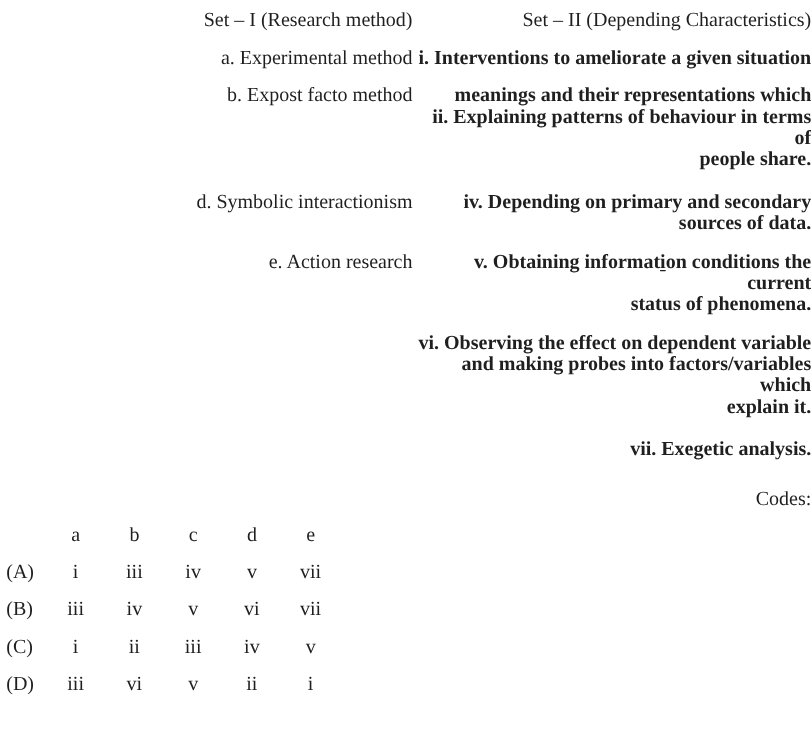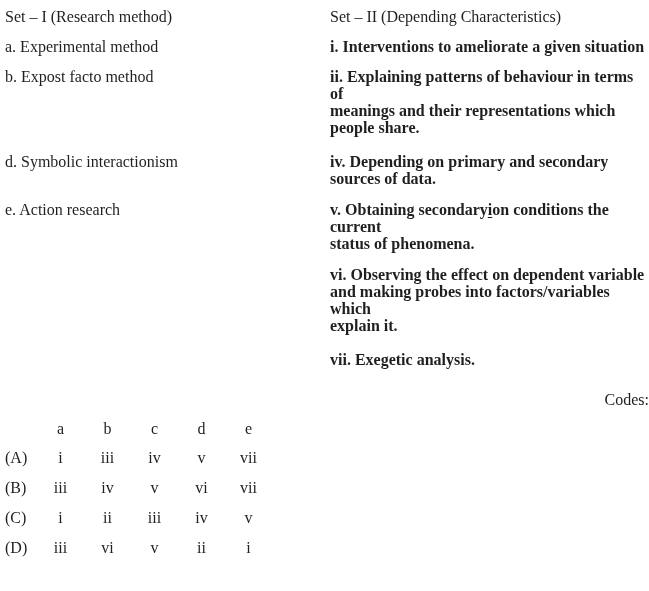--- a/index.html
+++ b/index.html
@@ -18,21 +18,21 @@
   }
   .match-grid { width: 644px; }
   .row {
     display: grid;
     grid-template-columns: 325px 319px;
     align-items: start;
   }
   .mb13 { margin-bottom: 13px; }
   .mb14 { margin-bottom: 14px; }
   .mb17 { margin-bottom: 17px; }
-  .cell { display: block; }
+  .cell { display: block; text-align: right; }
   .ln { display: block; font-weight: bold; }
   .u { text-decoration: underline; text-underline-offset: 2px; }
   .codes-title { margin-top: 23px; margin-bottom: 12px; text-align: right; }
   .crow {
     display: grid;
     grid-template-columns: 32px 47px 47px 47px 47px 47px;
     height: 30px;
     align-items: start;
   }
   .crow.chead { height: 29px; }
@@ -54,39 +54,39 @@
     <div class="row mb13">
       <div class="cell">a. Experimental method</div>
       <div class="cell">
         <div class="ln">i. Interventions to ameliorate a given situation</div>
       </div>
     </div>
 
     <div class="row mb17">
       <div class="cell">b. Expost facto method</div>
       <div class="cell">
+        <div class="ln">meanings and their representations which</div>
         <div class="ln">ii. Explaining patterns of behaviour in terms of</div>
-        <div class="ln">meanings and their representations which</div>
         <div class="ln">people share.</div>
       </div>
     </div>
 
 
     <div class="row mb14">
       <div class="cell">d. Symbolic interactionism</div>
       <div class="cell">
         <div class="ln">iv. Depending on primary and secondary</div>
         <div class="ln">sources of data.</div>
       </div>
     </div>
 
     <div class="row mb14">
       <div class="cell">e. Action research</div>
       <div class="cell">
-        <div class="ln"><span>v. Obtaining secondary</span><span class="u">i</span><span>on conditions the current</span></div>
+        <div class="ln"><span>v. Obtaining informat</span><span class="u">i</span><span>on conditions the current</span></div>
         <div class="ln">status of phenomena.</div>
       </div>
     </div>
 
     <div class="row mb17">
       <div class="cell"></div>
       <div class="cell">
         <div class="ln">vi. Observing the effect on dependent variable</div>
         <div class="ln">and making probes into factors/variables which</div>
         <div class="ln">explain it.</div>

